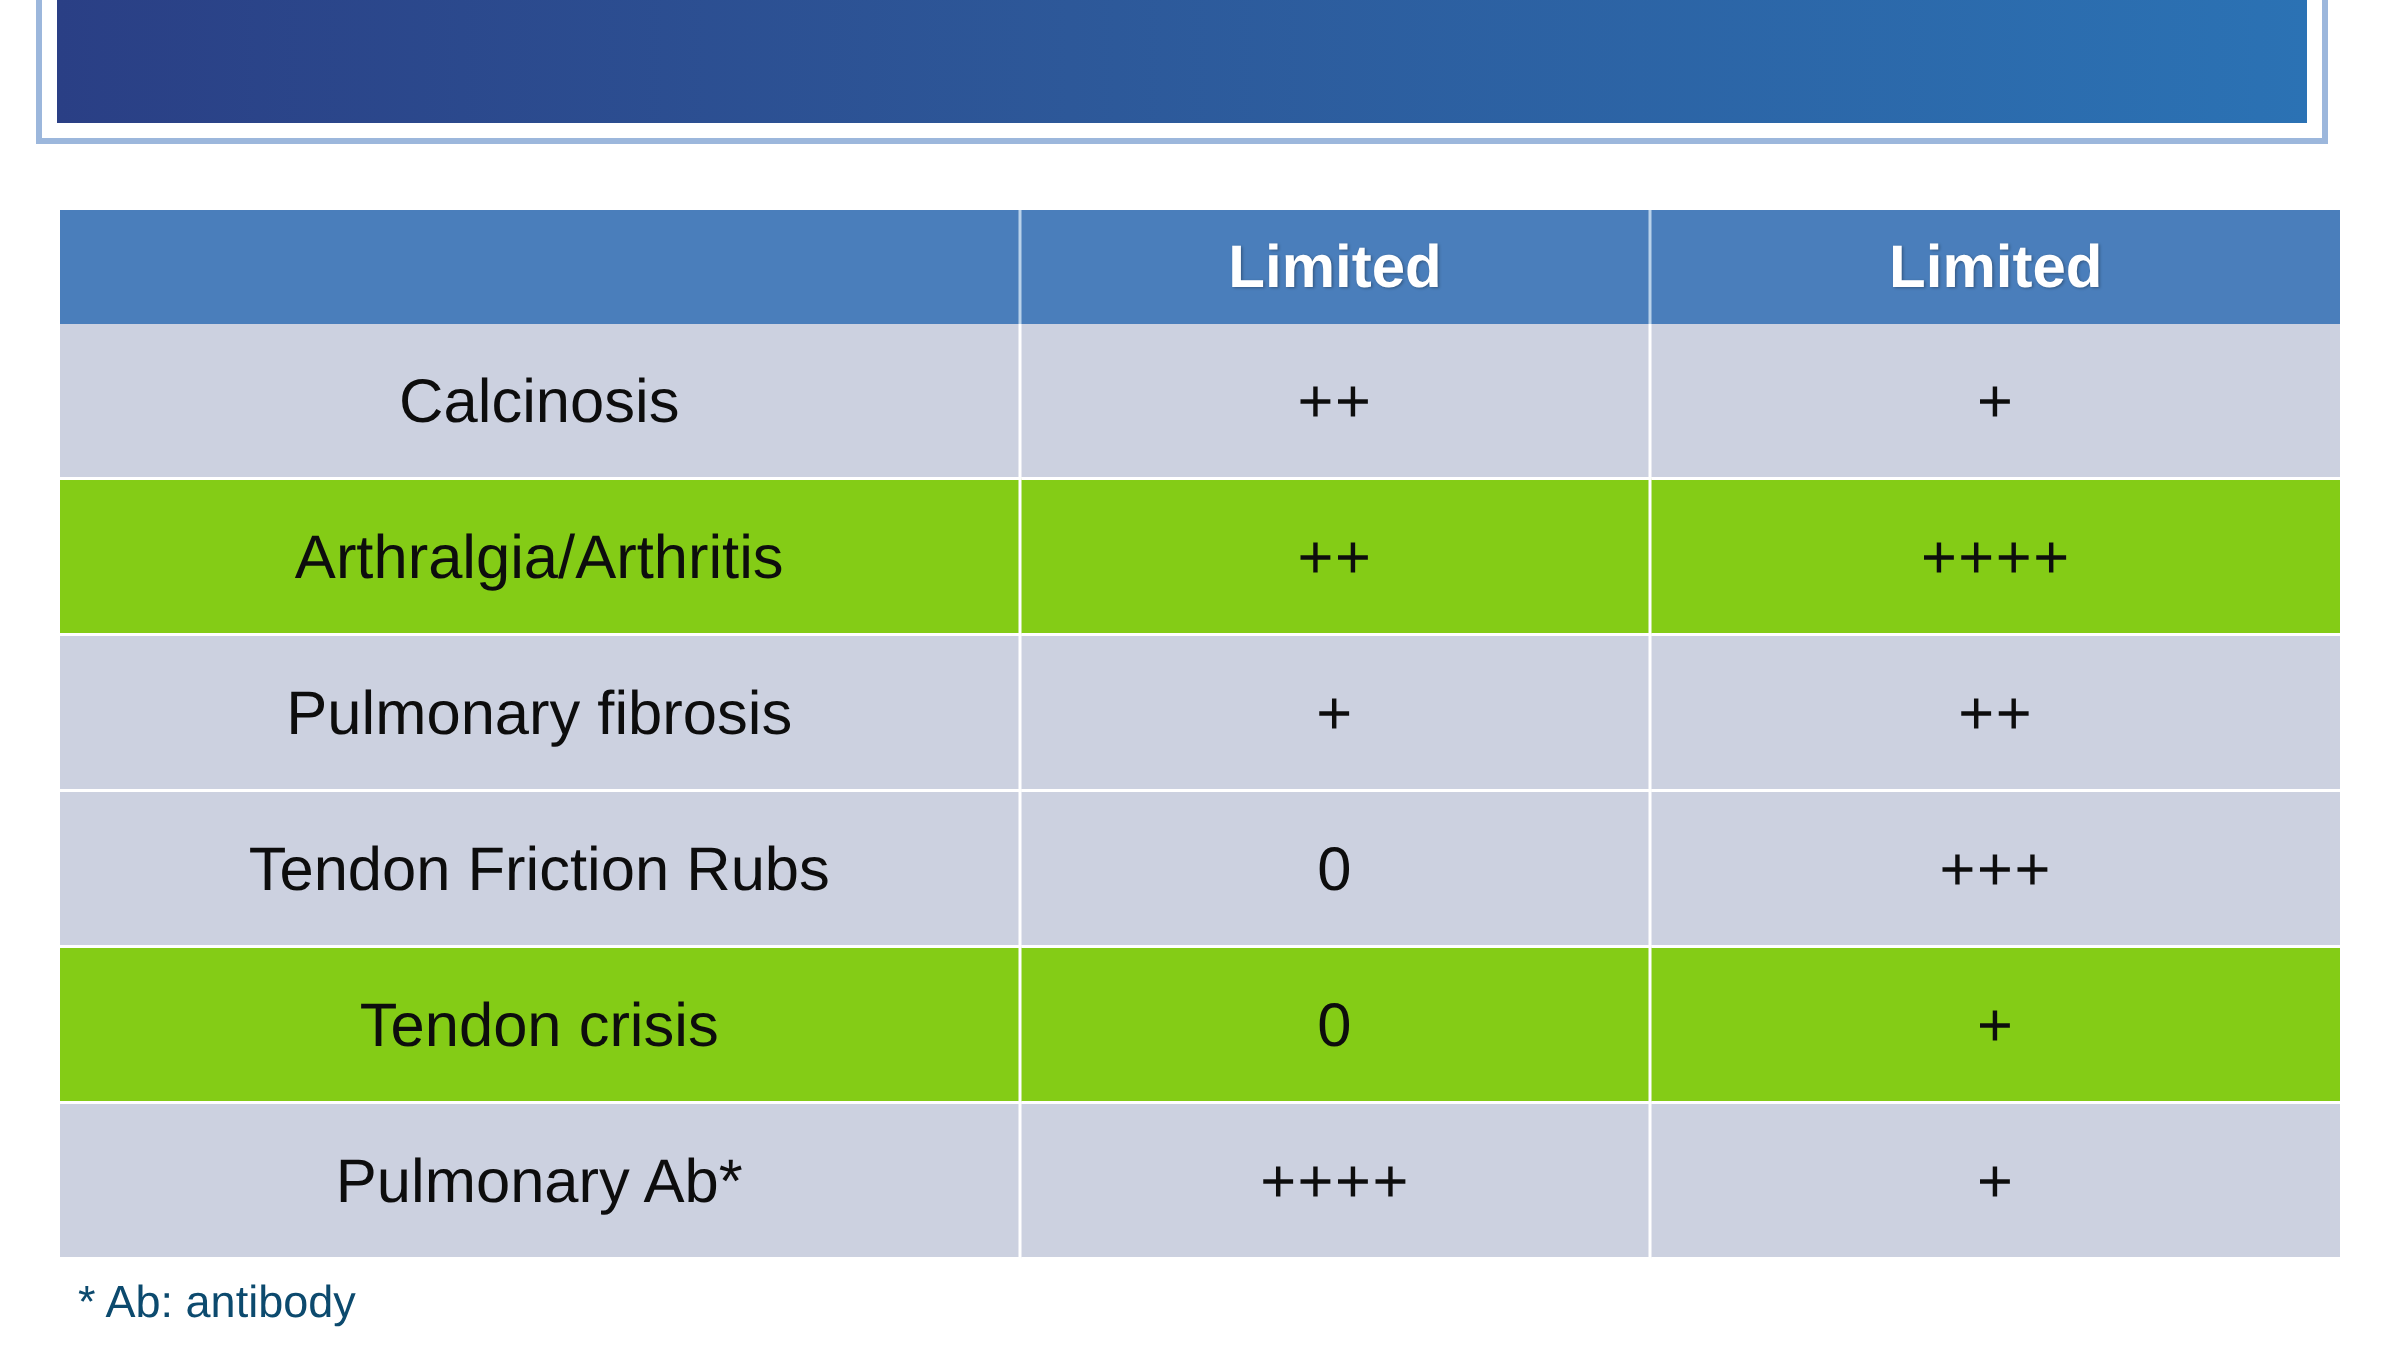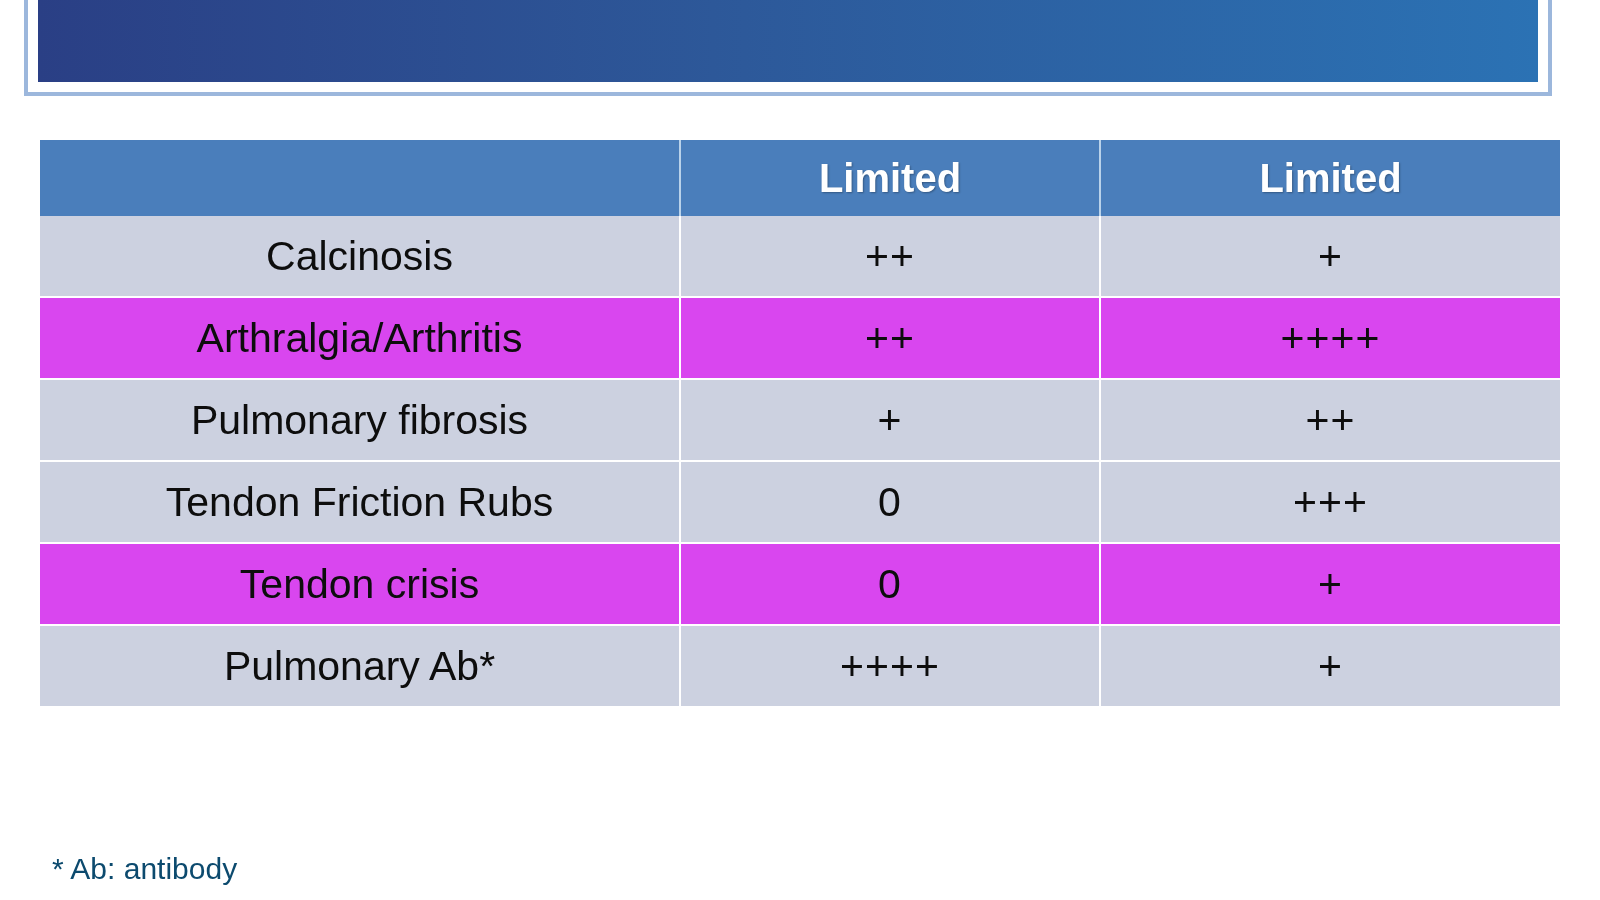--- a/index.html
+++ b/index.html
@@ -66,27 +66,27 @@
   }
   table.cmp thead th:last-child { border-right: none; }
   table.cmp thead th.blank { text-indent: -9999px; }
 
   table.cmp tbody td {
     height: 78px;
     font-size: 41px;
     color: #0d0d0d;
     text-align: center;
     vertical-align: middle;
-    padding: 1px;
+    padding: 12px;
     border-right: 2px solid #ffffff;
     border-bottom: 2px solid #ffffff;
   }
   table.cmp tbody td:last-child { border-right: none; }
   table.cmp tbody tr.odd  td { background: #ccd1e0; }
-  table.cmp tbody tr.even td { background: #d946ef; }
+  table.cmp tbody tr.even td { background: #84cc16; }
   table.cmp tbody td.val { letter-spacing: 1px; }
 
   
   .footnote {
     position: absolute;
     left: 52px;
     top: 852px;
     font-size: 30px;
     color: #0c4a6e;
     white-space: nowrap;

